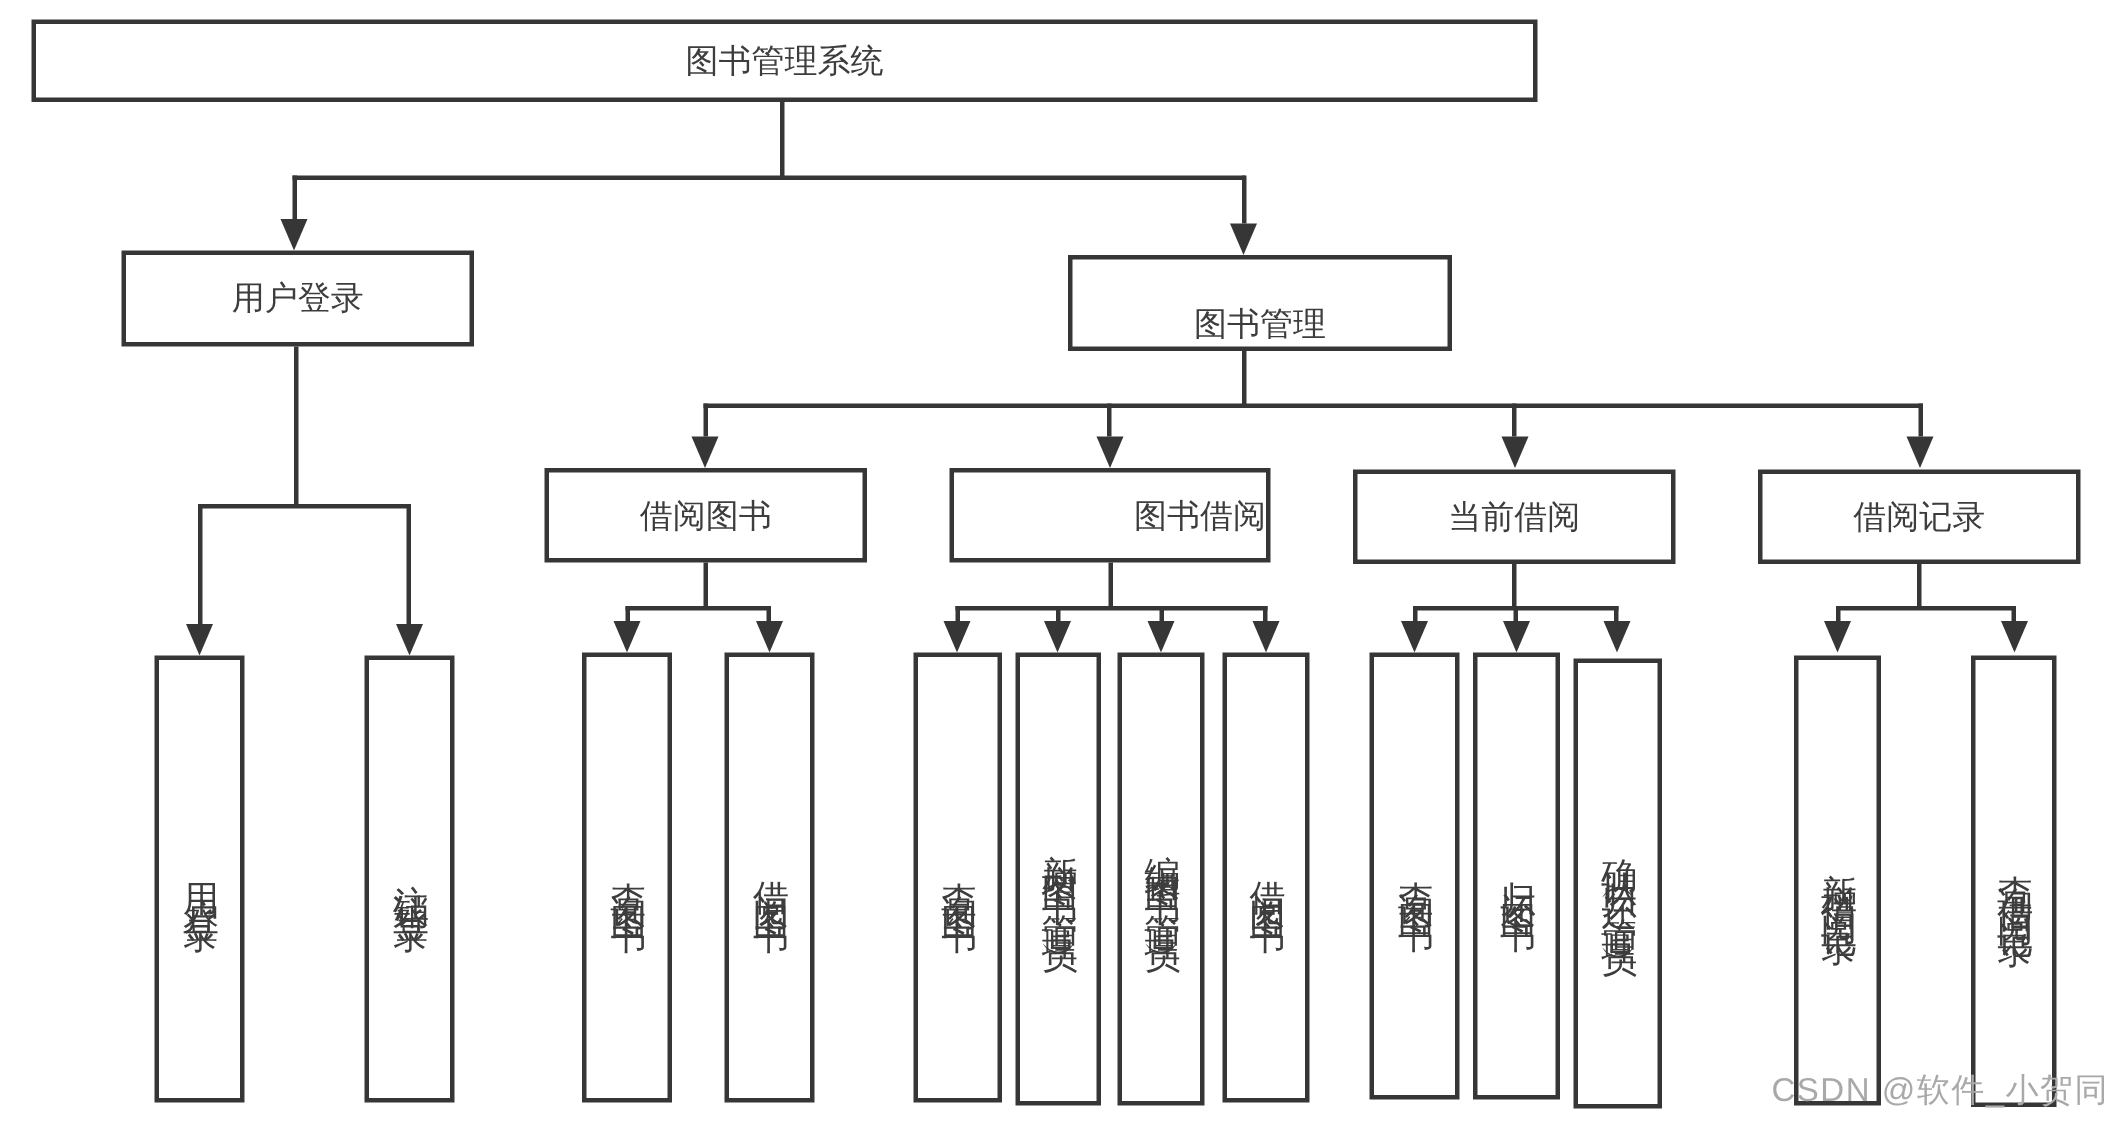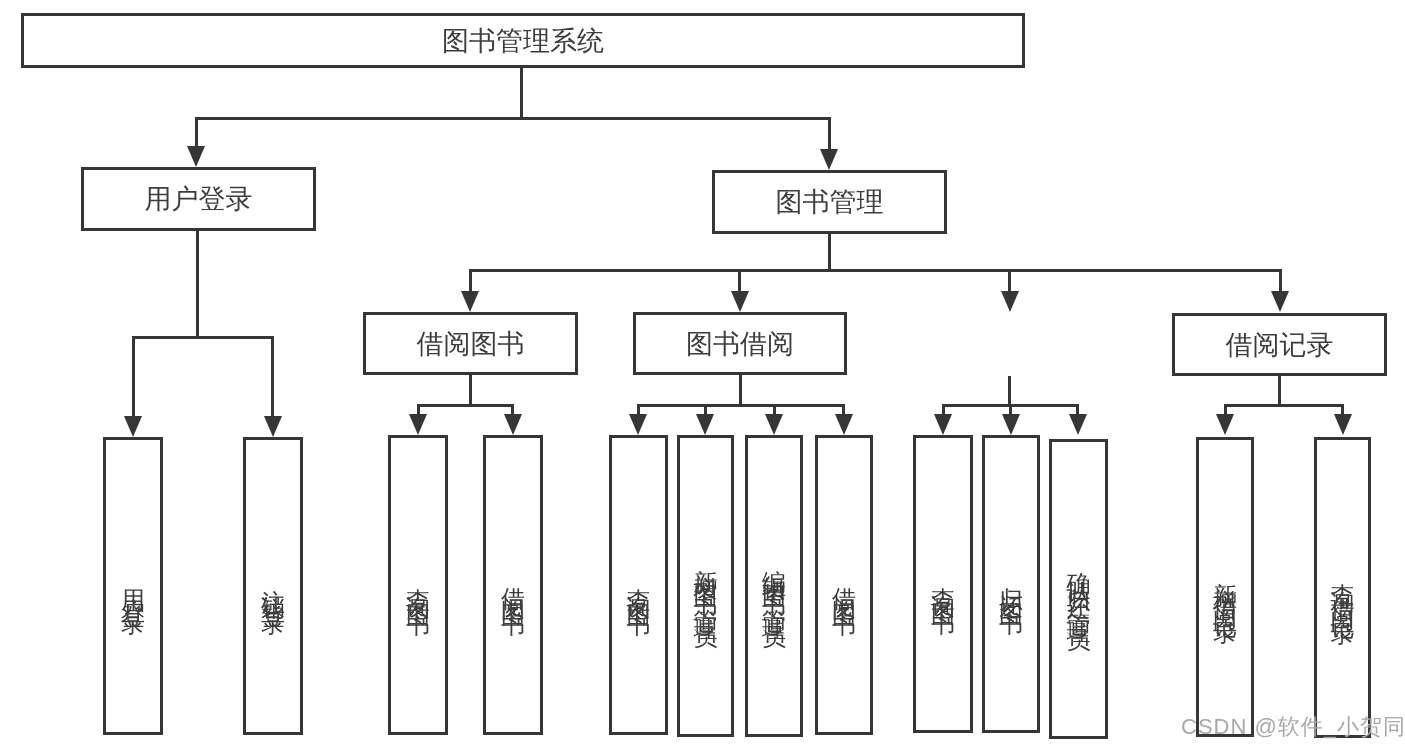--- a/index.html
+++ b/index.html
@@ -19,21 +19,21 @@
     color: var(--text);
     overflow: hidden;
   }
   .box {
     position: absolute;
     border: 3px solid var(--line);
     background: var(--background);
     display: flex;
     align-items: center;
     justify-content: center;
-    font-size: 27px;
+    font-size: 22px;
     color: var(--text);
   }
   .leaf { font-size: 24px; }
   .vtext {
     writing-mode: vertical-rl;
     text-orientation: mixed;
     letter-spacing: 8px;
     line-height: 1.0;
     white-space: nowrap;
   }
@@ -74,21 +74,21 @@
   <div class="vline" style="left:520px; top:68px; height:50px;"></div>
   <div class="hline" style="left:195px; top:117px; width:635px;"></div>
   <div class="vline" style="left:195px; top:117px; height:30px;"></div>
   <div class="arrow" style="left:187px; top:146px;"></div>
   <div class="vline" style="left:828px; top:117px; height:32px;"></div>
   <div class="arrow" style="left:820px; top:149px;"></div>
 
   <div class="box" style="left:81px; top:167px; width:235px; height:64px;">
     <span>用户登录</span>
   </div>
-  <div class="box" style="left:712px; top:170px; width:235px; height:64px;">
+  <div class="box" style="left:712px; top:170px; width:256px; height:64px;align-items:flex-end;">
     <span>图书管理</span>
   </div>
 
   <div class="vline" style="left:196px; top:231px; height:106px;"></div>
   <div class="hline" style="left:132px; top:336px; width:142px;"></div>
   <div class="vline" style="left:132px; top:336px; height:80px;"></div>
   <div class="arrow" style="left:124px; top:416px;"></div>
   <div class="vline" style="left:271px; top:336px; height:80px;"></div>
   <div class="arrow" style="left:264px; top:416px;"></div>
 
@@ -99,22 +99,25 @@
   <div class="vline" style="left:738px; top:269px; height:22px;"></div>
   <div class="arrow" style="left:731px; top:291px;"></div>
   <div class="vline" style="left:1008px; top:269px; height:22px;"></div>
   <div class="arrow" style="left:1001px; top:291px;"></div>
   <div class="vline" style="left:1279px; top:269px; height:22px;"></div>
   <div class="arrow" style="left:1271px; top:291px;"></div>
 
   <div class="box" style="left:363px; top:312px; width:215px; height:63px;">
     <span>借阅图书</span>
   </div>
-  <div class="box" style="left:633px; top:312px; width:214px; height:63px;">
+  <div class="box" style="left:633px; top:312px; width:214px; height:63px;justify-content:flex-end;">
     <span>图书借阅</span>
+  </div>
+  <div class="box" style="left:902px; top:313px; width:215px; height:63px;">
+    <span>当前借阅</span>
   </div>
   <div class="box" style="left:1172px; top:313px; width:215px; height:63px;">
     <span>借阅记录</span>
   </div>
 
   <div class="vline" style="left:469px; top:375px; height:31px;"></div>
   <div class="hline" style="left:417px; top:404px; width:97px;"></div>
   <div class="vline" style="left:417px; top:404px; height:10px;"></div>
   <div class="arrow" style="left:409px; top:414px;"></div>
   <div class="vline" style="left:511px; top:404px; height:10px;"></div>

